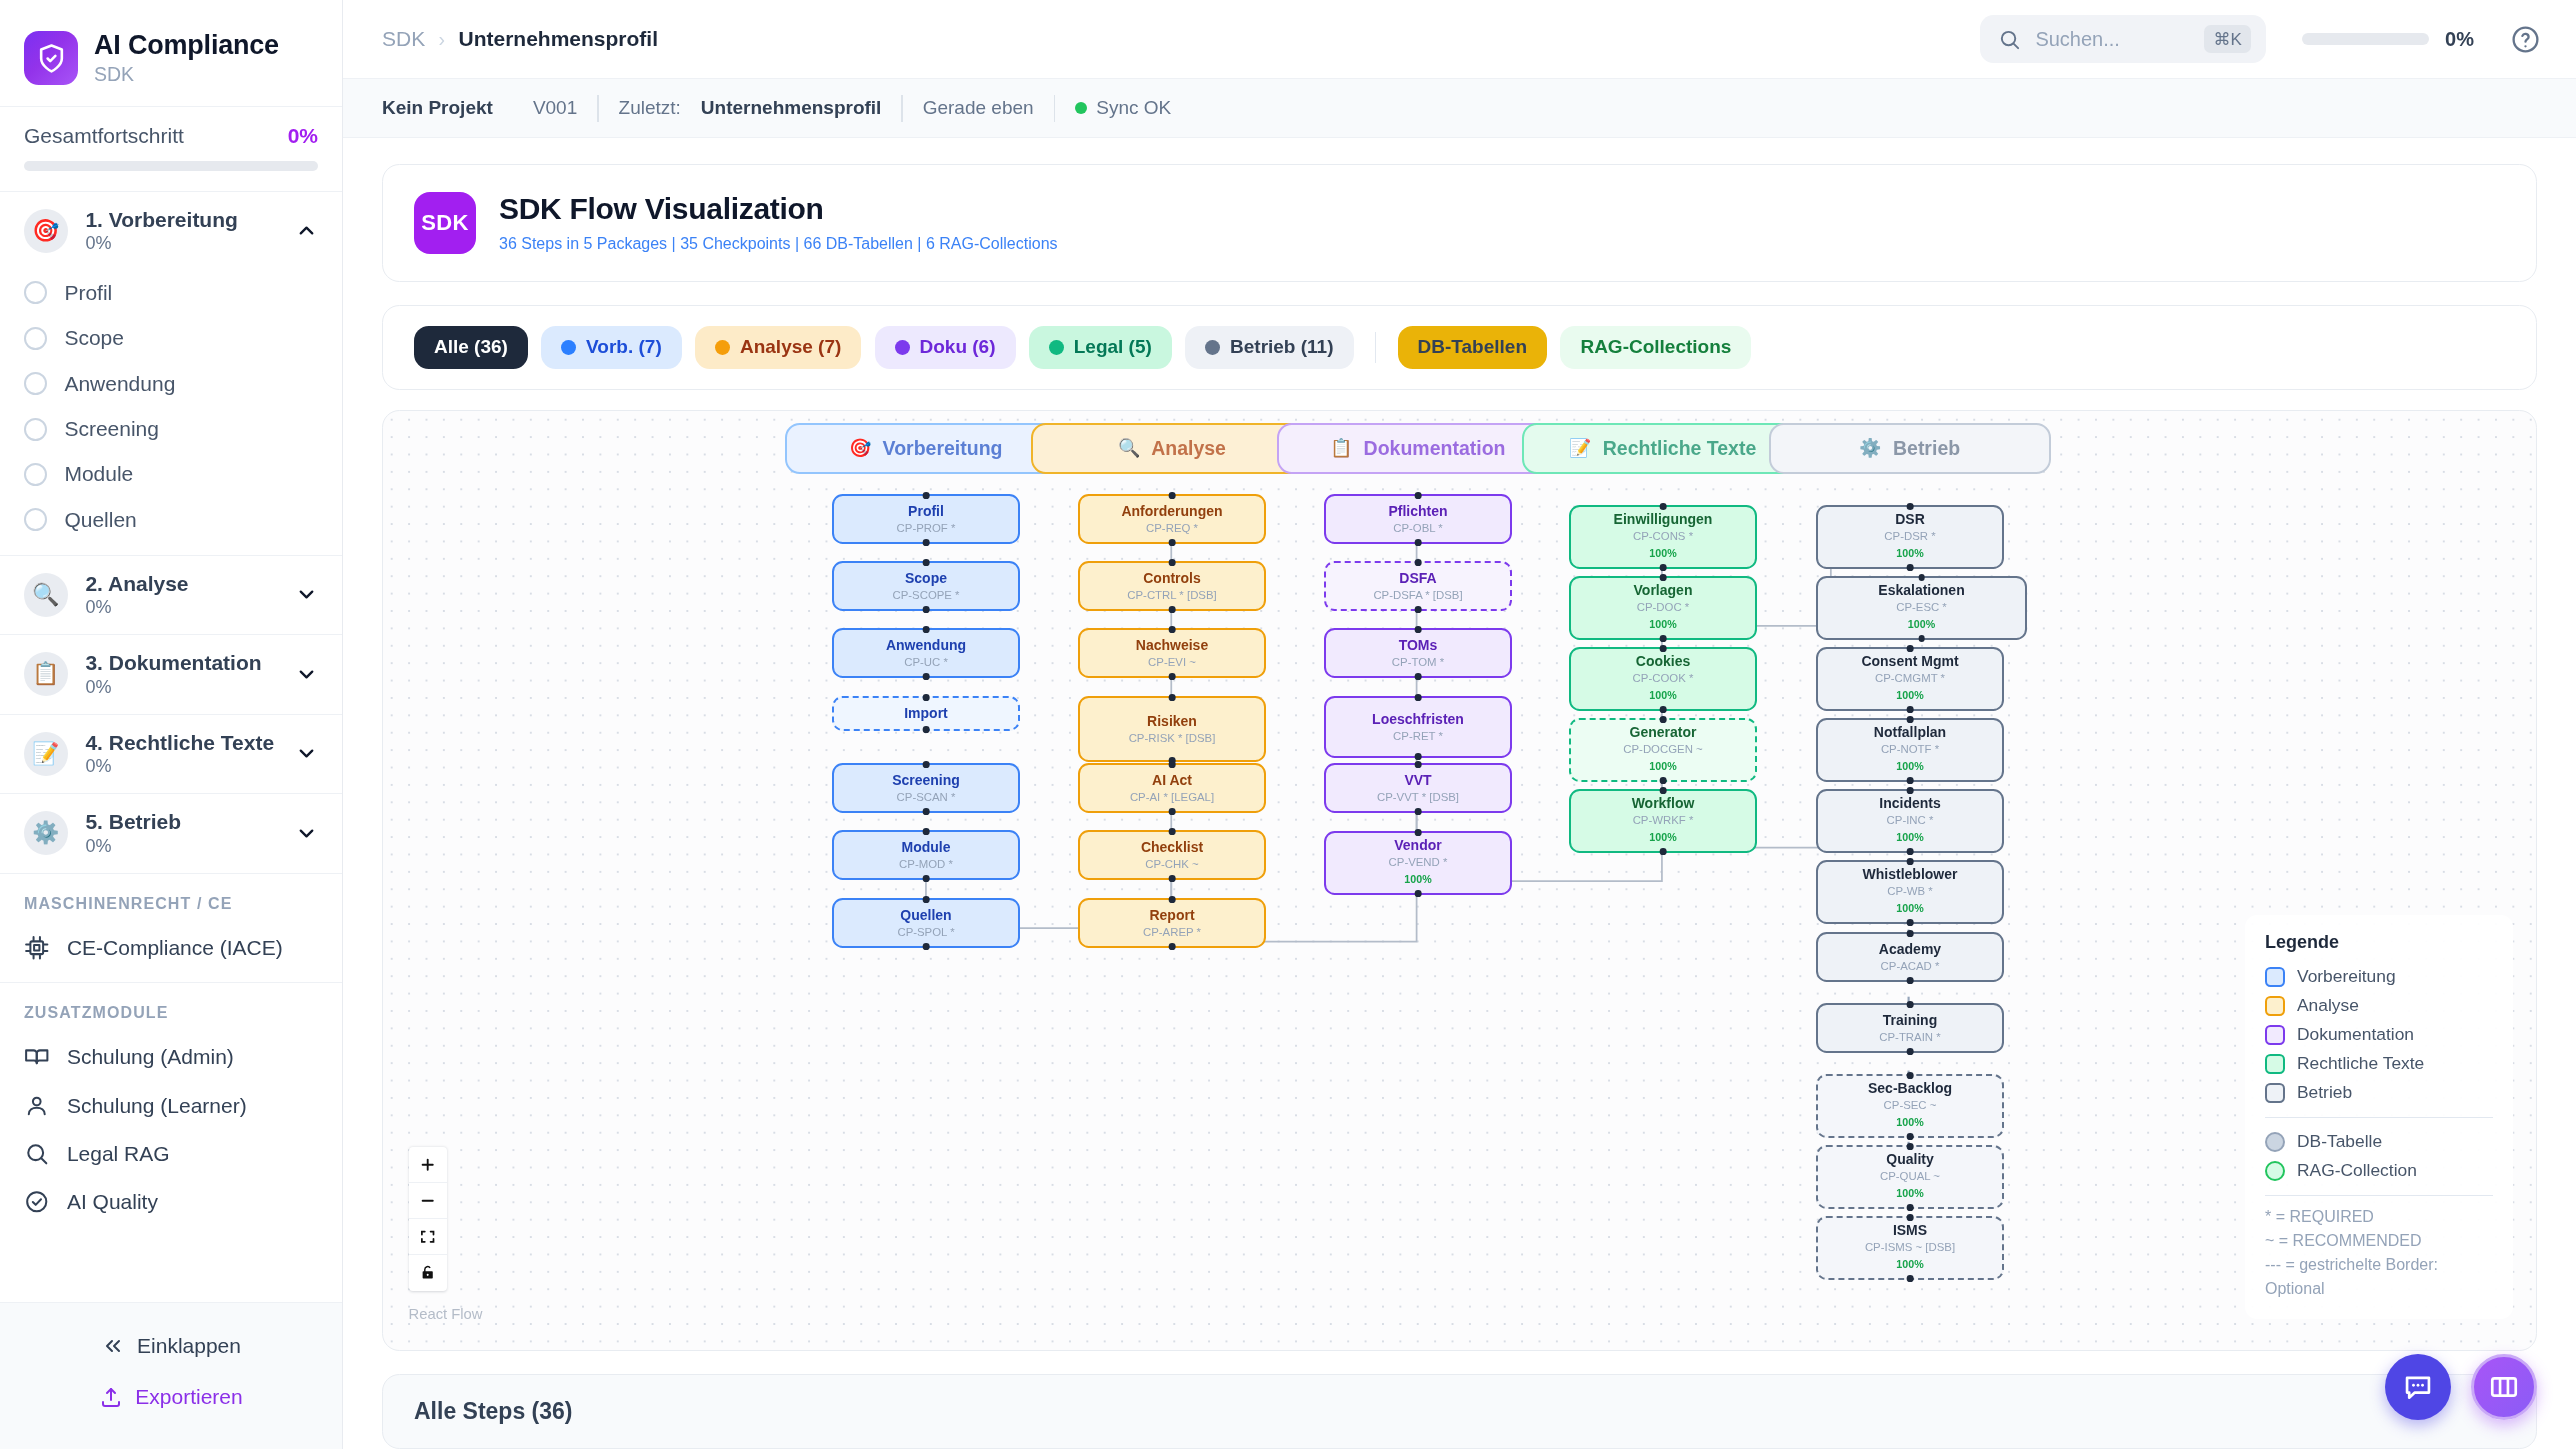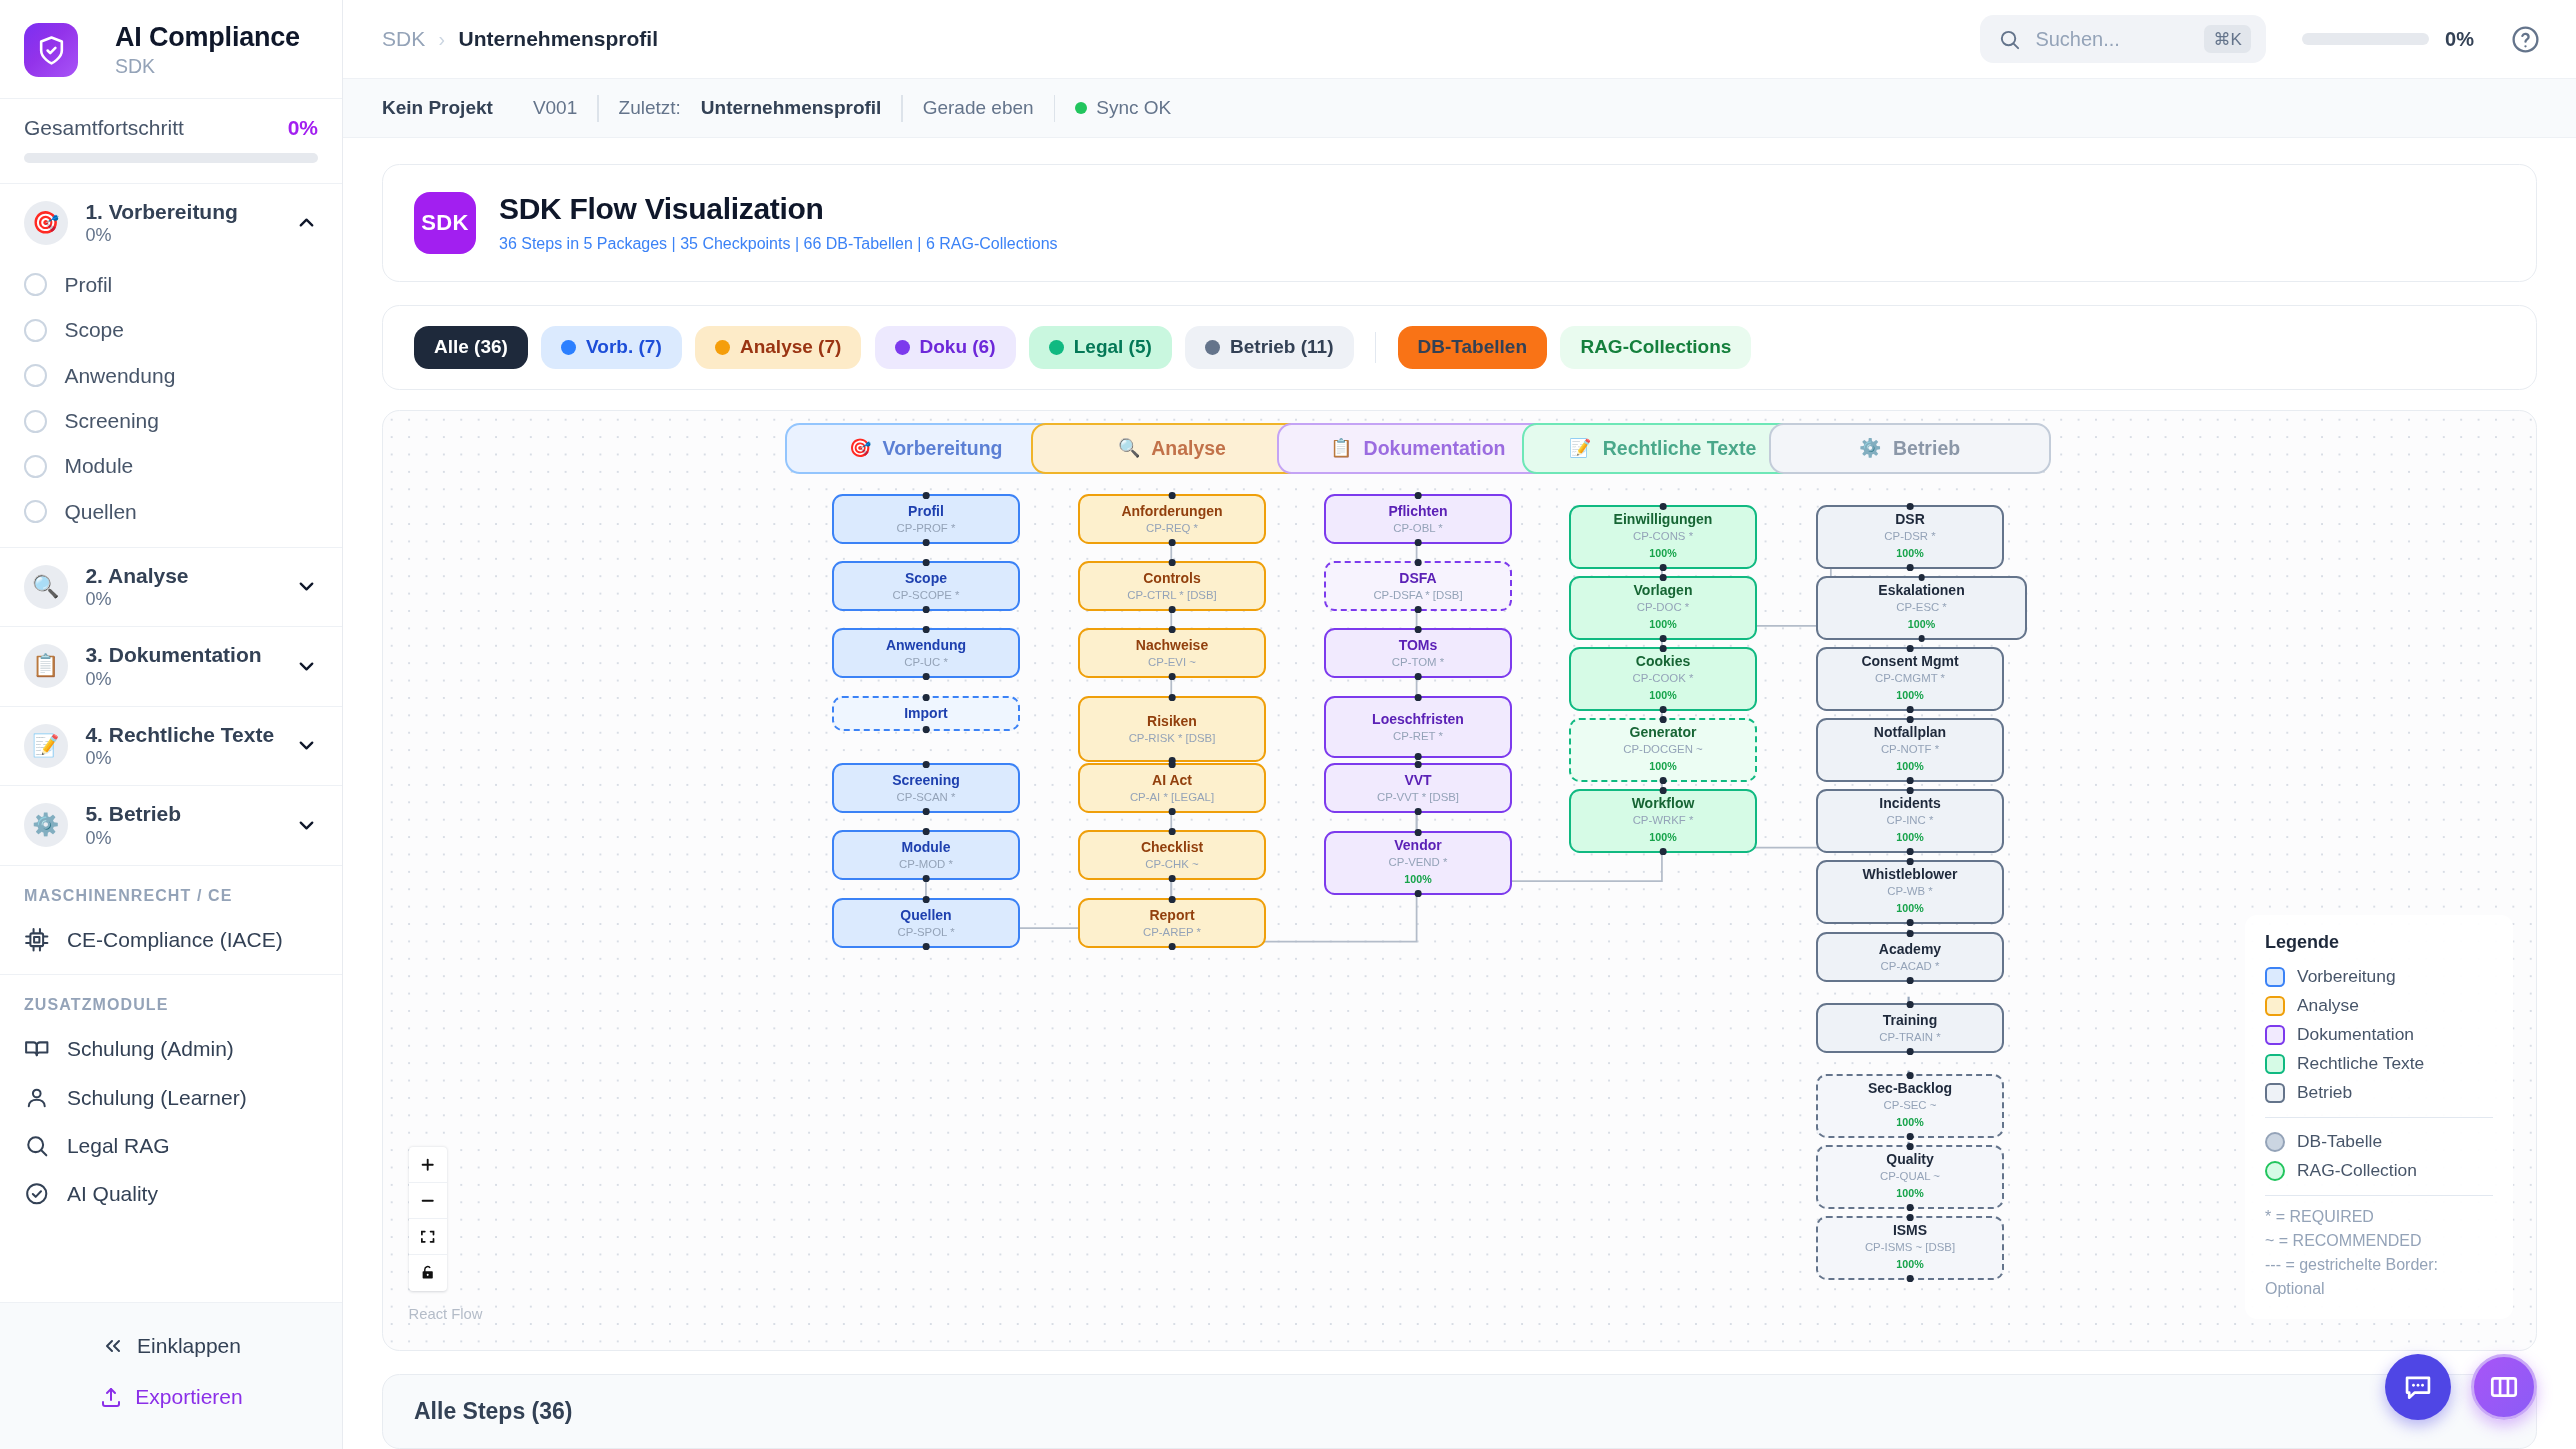--- a/index.html
+++ b/index.html
@@ -7,21 +7,21 @@
   html,body{width:2576px;height:1449px;overflow:hidden}
   body{
     font-family:"Liberation Sans","DejaVu Sans",sans-serif;
     background:#ffffff;color:#1e293b;-webkit-font-smoothing:antialiased;
   }
   .app{display:flex;width:2576px;height:1449px}
 
   
   .sidebar{width:343px;height:1449px;background:#ffffff;border-right:1.3px solid #e8ebf0;
            display:flex;flex-direction:column;flex:0 0 343px}
-  .sb-brand{display:flex;align-items:center;gap:37px;padding:23px 24px 20px 24px;border-bottom:1.3px solid #eef1f5}
+  .sb-brand{display:flex;align-items:center;gap:16px;padding:31px 24px 20px 24px;border-bottom:1.3px solid #eef1f5}
   .brand-logo{width:54px;height:54px;border-radius:14.8px;background:linear-gradient(135deg,#7b2ff2 0%,#9333ea 45%,#a855f7 100%);
               display:flex;align-items:center;justify-content:center;flex:0 0 54px}
   .brand-logo svg{width:31px;height:31px}
   .brand-title{font-size:27px;font-weight:700;color:#0f172a;letter-spacing:-0.2px;line-height:1.1}
   .brand-sub{font-size:19.5px;color:#94a3b8;margin-top:3.4px;line-height:1.1}
 
   .sb-progress{padding:17.4px 24px 20px 24px;border-bottom:1.3px solid #eef1f5}
   .sb-progress-row{display:flex;align-items:baseline;justify-content:space-between}
   .sb-progress-label{font-size:21px;color:#475569}
   .sb-progress-val{font-size:21px;font-weight:700;color:#a21ff0}
@@ -104,21 +104,21 @@
   .chip-vorb .cdot{background:#2b7fff}
   .chip-analyse{background:#fdebc8;color:#9a3412}
   .chip-analyse .cdot{background:#f59e0b}
   .chip-doku{background:#ede9fe;color:#6d28d9}
   .chip-doku .cdot{background:#7c3aed}
   .chip-legal{background:#c9f7df;color:#047857}
   .chip-legal .cdot{background:#10b981}
   .chip-betrieb{background:#eef1f6;color:#334155}
   .chip-betrieb .cdot{background:#64748b}
   .chip-vsep{width:1.3px;height:31px;background:#e2e8f0;margin:0 8px}
-  .chip-db{background:#f97316;color:#334155}
+  .chip-db{background:#eab308;color:#334155}
   .chip-rag{background:#e9fbef;color:#15803d}
 
   
   .flow-card{margin-top:20px;height:941px;position:relative;background:#fcfcfd;
              background-image:radial-gradient(#d8dde5 1.1px, transparent 1.1px);
              background-size:17.4px 17.4px;border:1.3px solid #e8ecf1;border-radius:17.4px;overflow:hidden}
   .flow-inner{position:absolute;inset:0}
 
   .grp{position:absolute;border-radius:14.8px;display:flex;align-items:center;justify-content:center;
        gap:10.7px;font-size:19.5px;font-weight:600}

